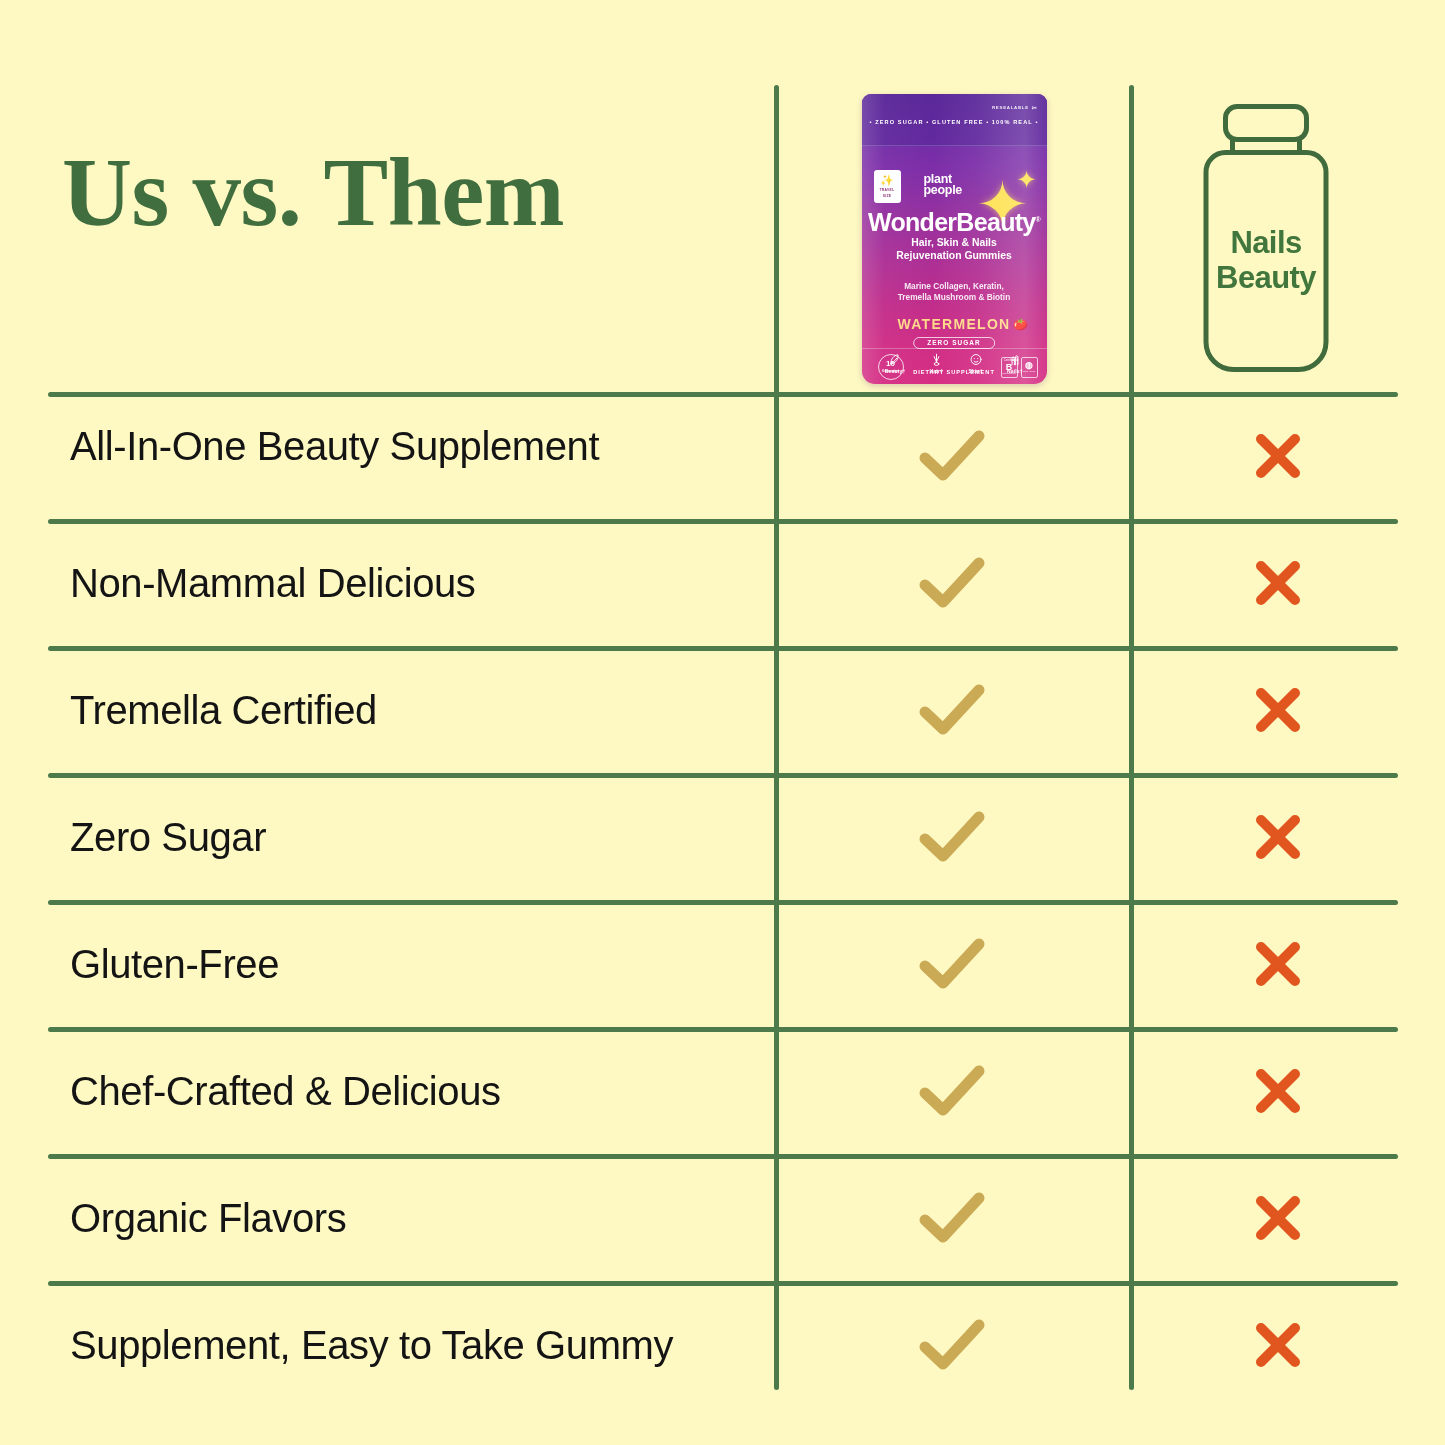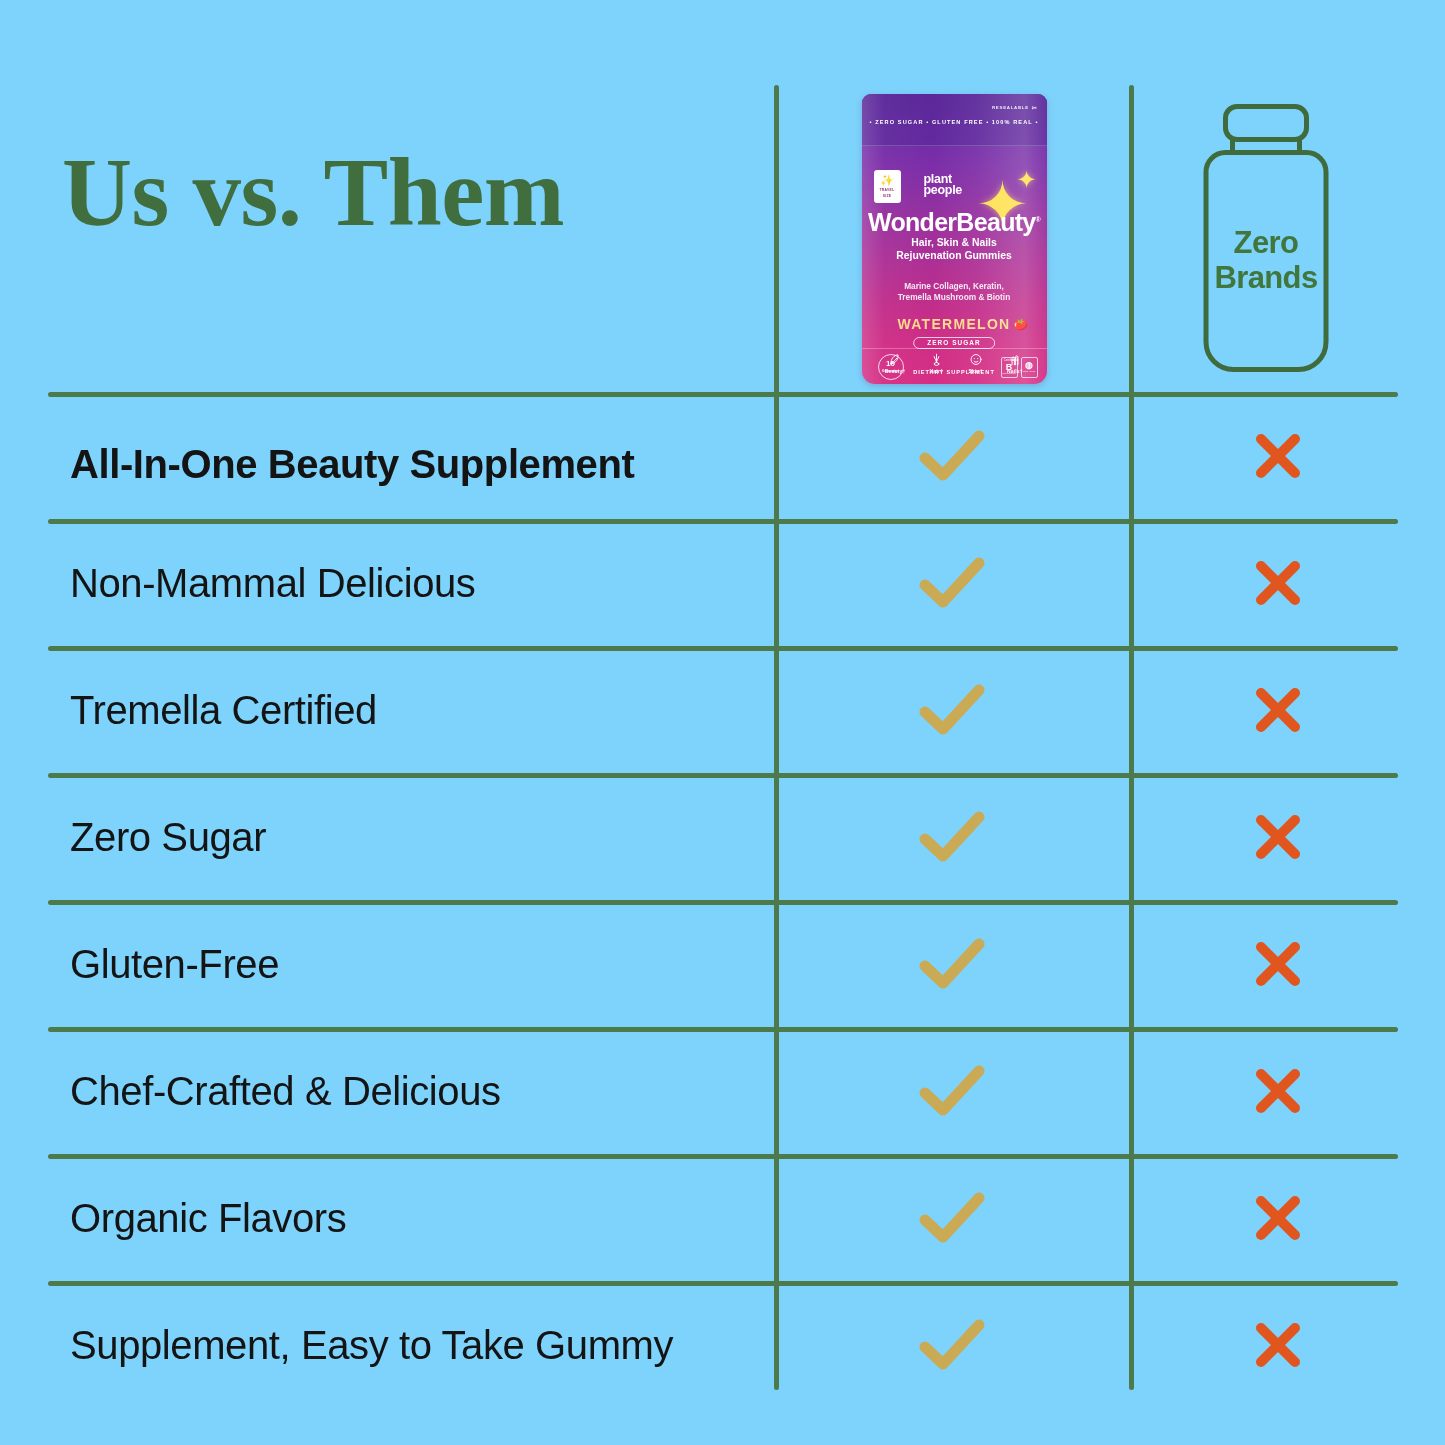--- a/index.html
+++ b/index.html
@@ -9,21 +9,21 @@
     height: 1445px;
     background: #f1f7e4;
     font-family: "Liberation Sans", sans-serif;
     overflow: hidden;
   }
 
   #page {
     position: relative;
     width: 1445px;
     height: 1445px;
-    background: #7dd3fc;
+    background: #fef9c3;
   }
 
   
   #title {
     position: absolute;
     left: 62px;
     top: 142px;
     font-family: "Liberation Serif", "DejaVu Serif", serif;
     font-size: 97px;
     font-weight: 700;
@@ -531,39 +531,39 @@
       </div>
     </div>
   </div>
 
   <div id="otherbrands-cell">
     <div class="bottle-wrap">
       <div class="bottle-cap"></div>
       <div class="bottle-neck"></div>
       <div class="bottle-body">
         <div class="bottle-label">
-          <div>Zero</div>
-          <div>Brands</div>
+          <div>Nails</div>
+          <div>Beauty</div>
         </div>
       </div>
     </div>
   </div>
 
   <div id="rules-layer">
       <div class="hrule" style="top: 392px;"></div>
       <div class="hrule" style="top: 519px;"></div>
       <div class="hrule" style="top: 646px;"></div>
       <div class="hrule" style="top: 773px;"></div>
       <div class="hrule" style="top: 900px;"></div>
       <div class="hrule" style="top: 1027px;"></div>
       <div class="hrule" style="top: 1154px;"></div>
       <div class="hrule" style="top: 1281px;"></div>
     </div>
   <div id="rows-layer">
-      <div class="row-label" style="top: 464px; font-weight: bold;">All-In-One Beauty Supplement</div>
+      <div class="row-label" style="top: 446px;">All-In-One Beauty Supplement</div>
       <div class="mark mark-check" style="top: 455.5px;">
         <svg width="70" height="58" viewBox="0 0 70 58" fill="none" stroke="#cbaa55" stroke-width="11" stroke-linecap="round" stroke-linejoin="round">
           <path d="M8 31 L26 48 L62 9"></path>
         </svg>
       </div>
       <div class="mark mark-cross" style="top: 455.5px;">
         <svg width="52" height="52" viewBox="0 0 52 52" fill="none" stroke="#e1561f" stroke-width="10" stroke-linecap="round">
           <path d="M9 9 L43 43"></path>
           <path d="M43 9 L9 43"></path>
         </svg>

